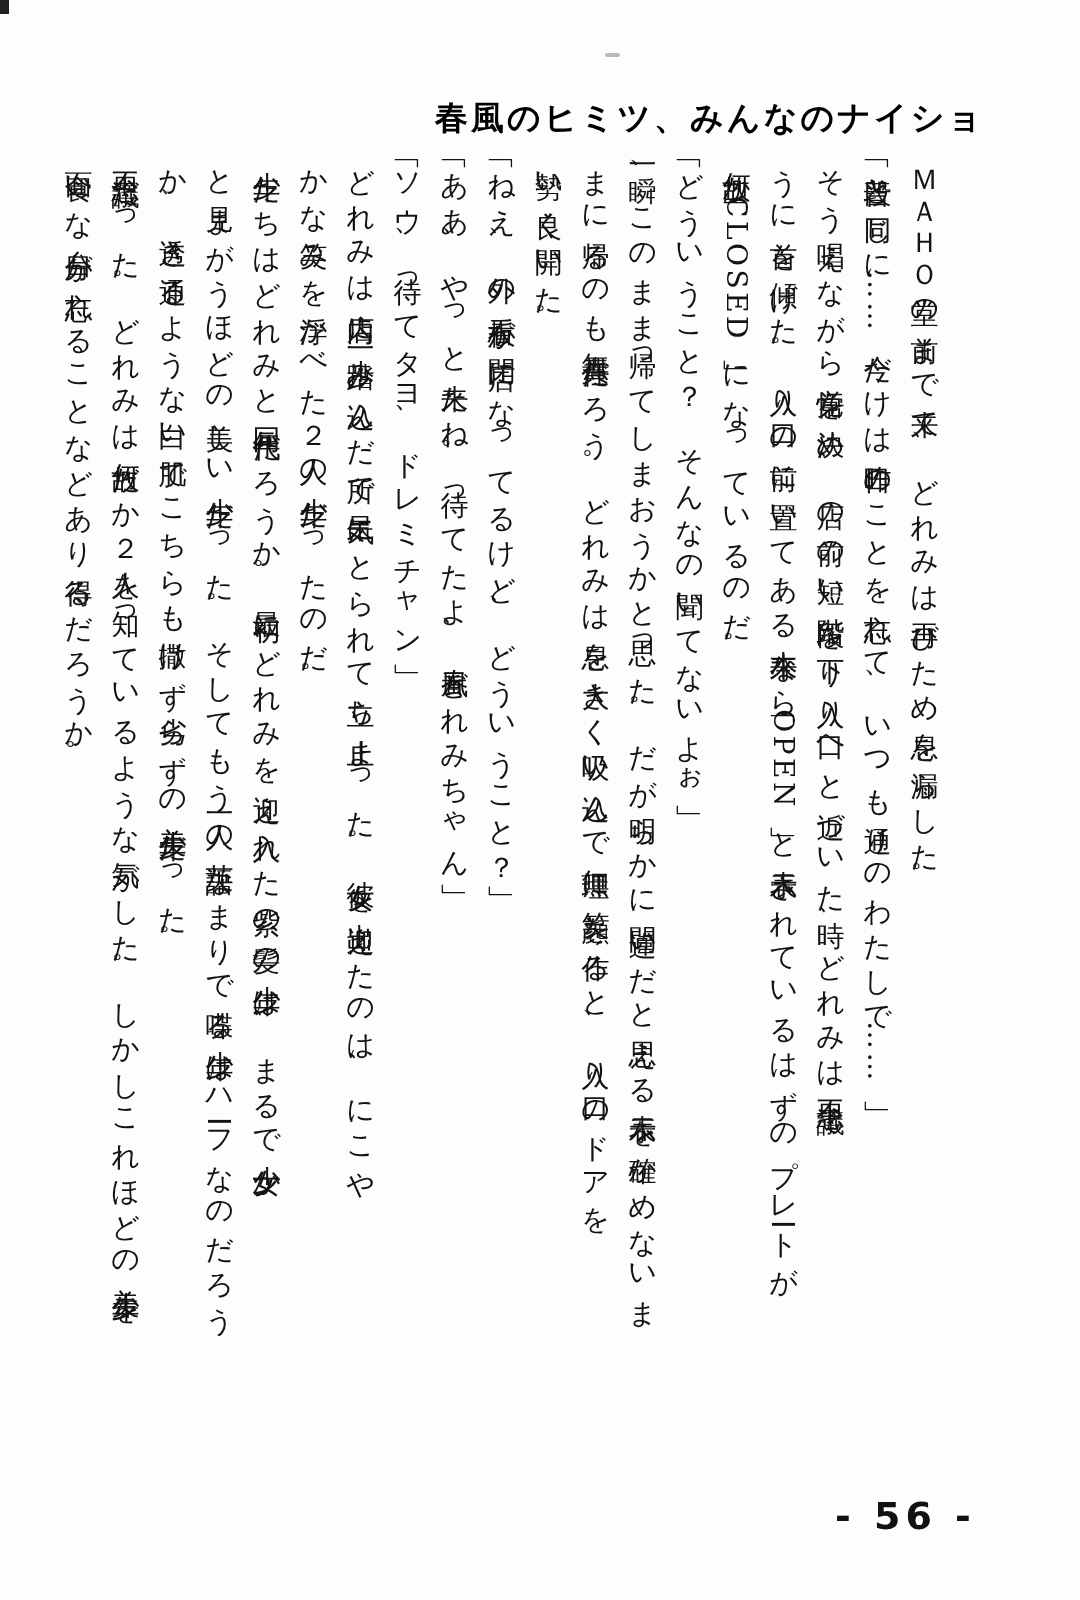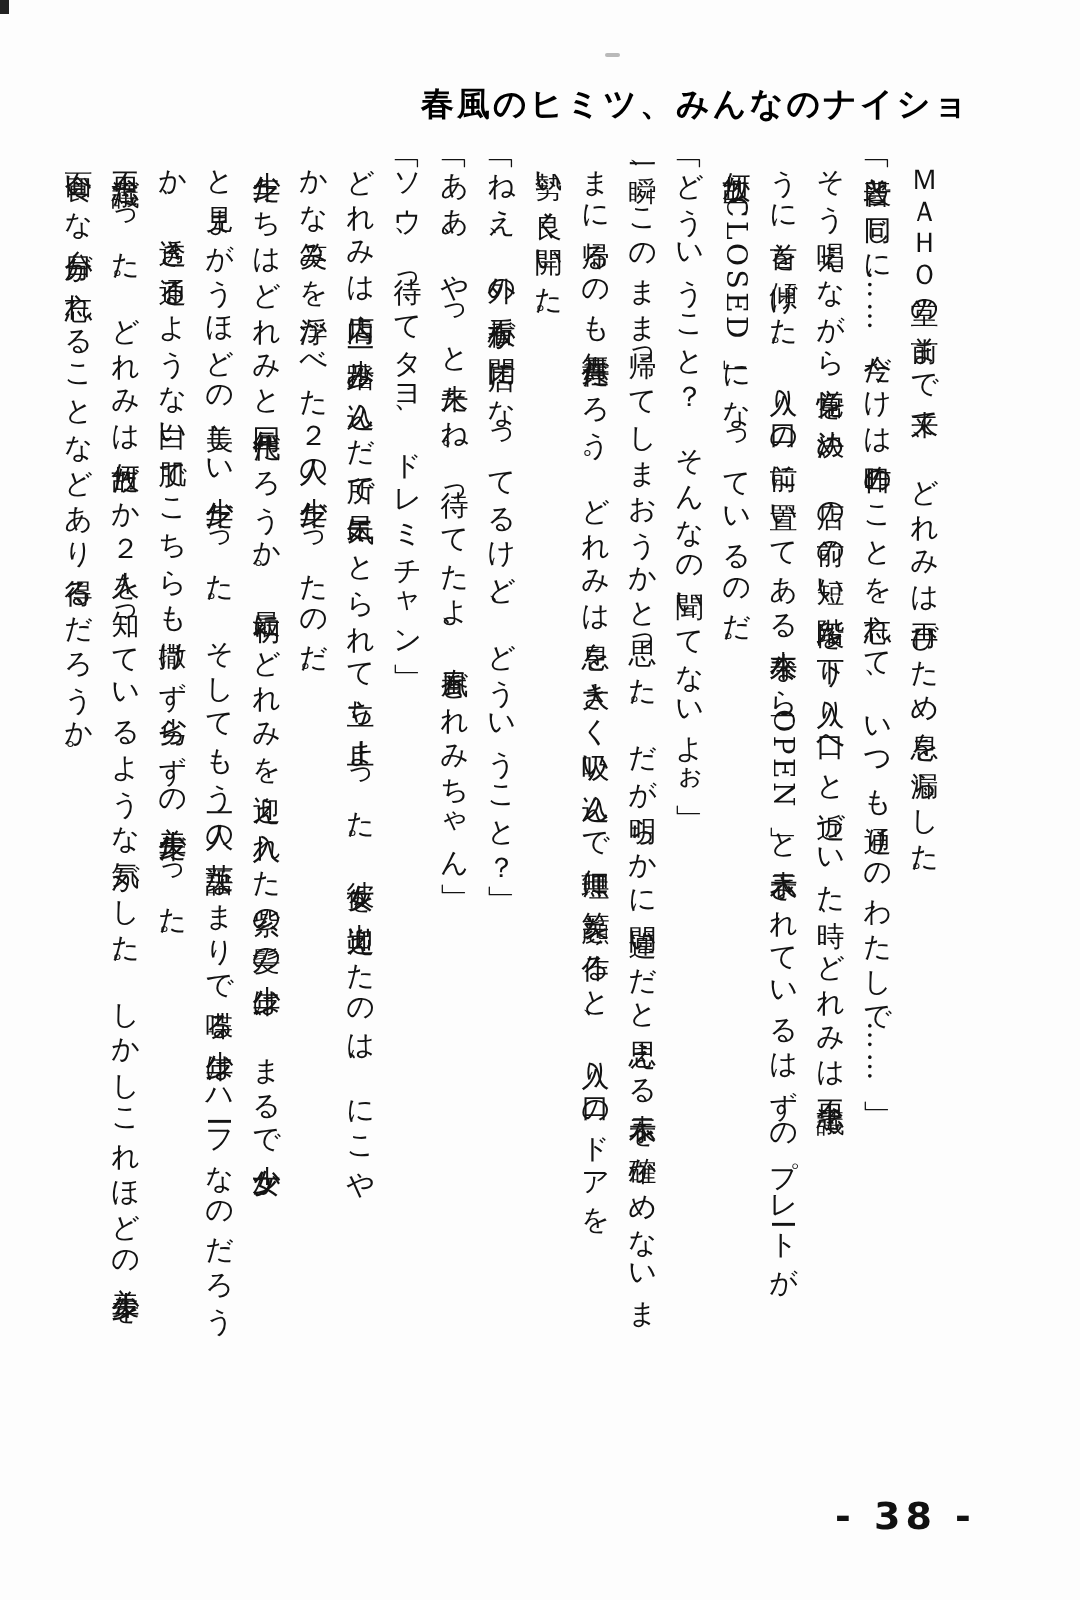--- a/index.html
+++ b/index.html
@@ -27,21 +27,21 @@
     position: absolute;
     top: 53px; left: 605px;
     width: 15px; height: 4px;
     background: #b9b9b9;
     border-radius: 2px;
   }
   .title {
     position: absolute;
     top: 82px;
     left: 421px;
-    margin: 0;
+    margin: 14px;
     font-family: "DejaVu Sans", "Liberation Sans", sans-serif;
     font-size: 33px;
     font-weight: bold;
     letter-spacing: 3px;
     color: #000;
     white-space: nowrap;
   }
   .vtext {
     position: absolute;
     top: 150px;
@@ -96,14 +96,14 @@
     <div class="col">「ソウ、待ってタヨ、ドレミチャン」</div>
     <div class="col">どれみは店内に一歩踏み込んだ所で呆気にとられて立ち止まった。彼女を出迎えたのは、にこや</div>
     <div class="col">かな笑みを浮かべた２人の少年だったのだ。</div>
     <div class="col">少年たちはどれみと同年代だろうか。最初にどれみを迎え入れた紫の髪の少年は、まるで少女か</div>
     <div class="col">と見まがうほどの美しい少年だった。そしてもう一人の英語なまりで喋る少年はハーフなのだろう</div>
     <div class="col">か、透き通るような白い肌でこちらも撒けず劣らずの美少年だった。</div>
     <div class="col">不思議だった。どれみは何故だか２人を知っているような気がした。しかしこれほどの美少年を</div>
     <div class="col">面食いな自分が忘れることなどあり得るだろうか。</div>
   </div>
 
-  <div class="pagenum">- 38 -</div>
+  <div class="pagenum">- 56 -</div>
 </div>
 
 </body></html>

